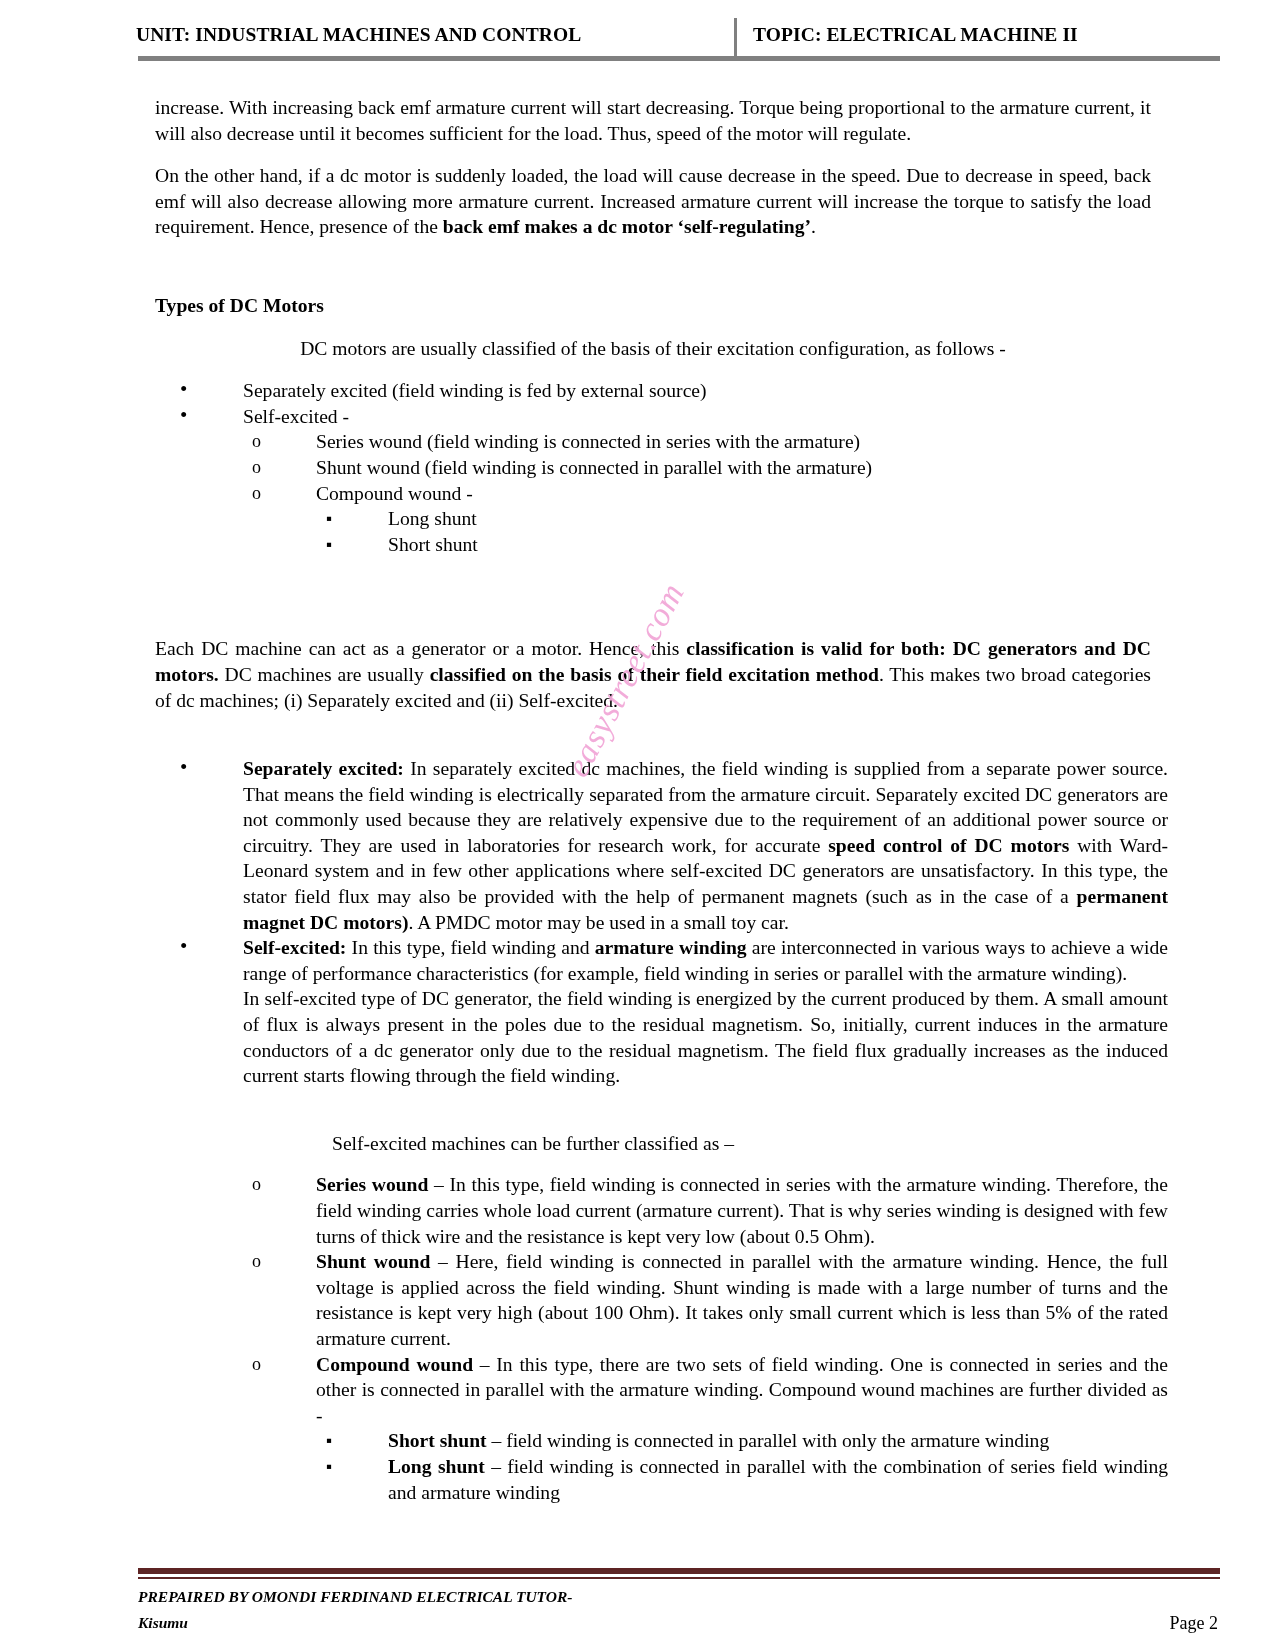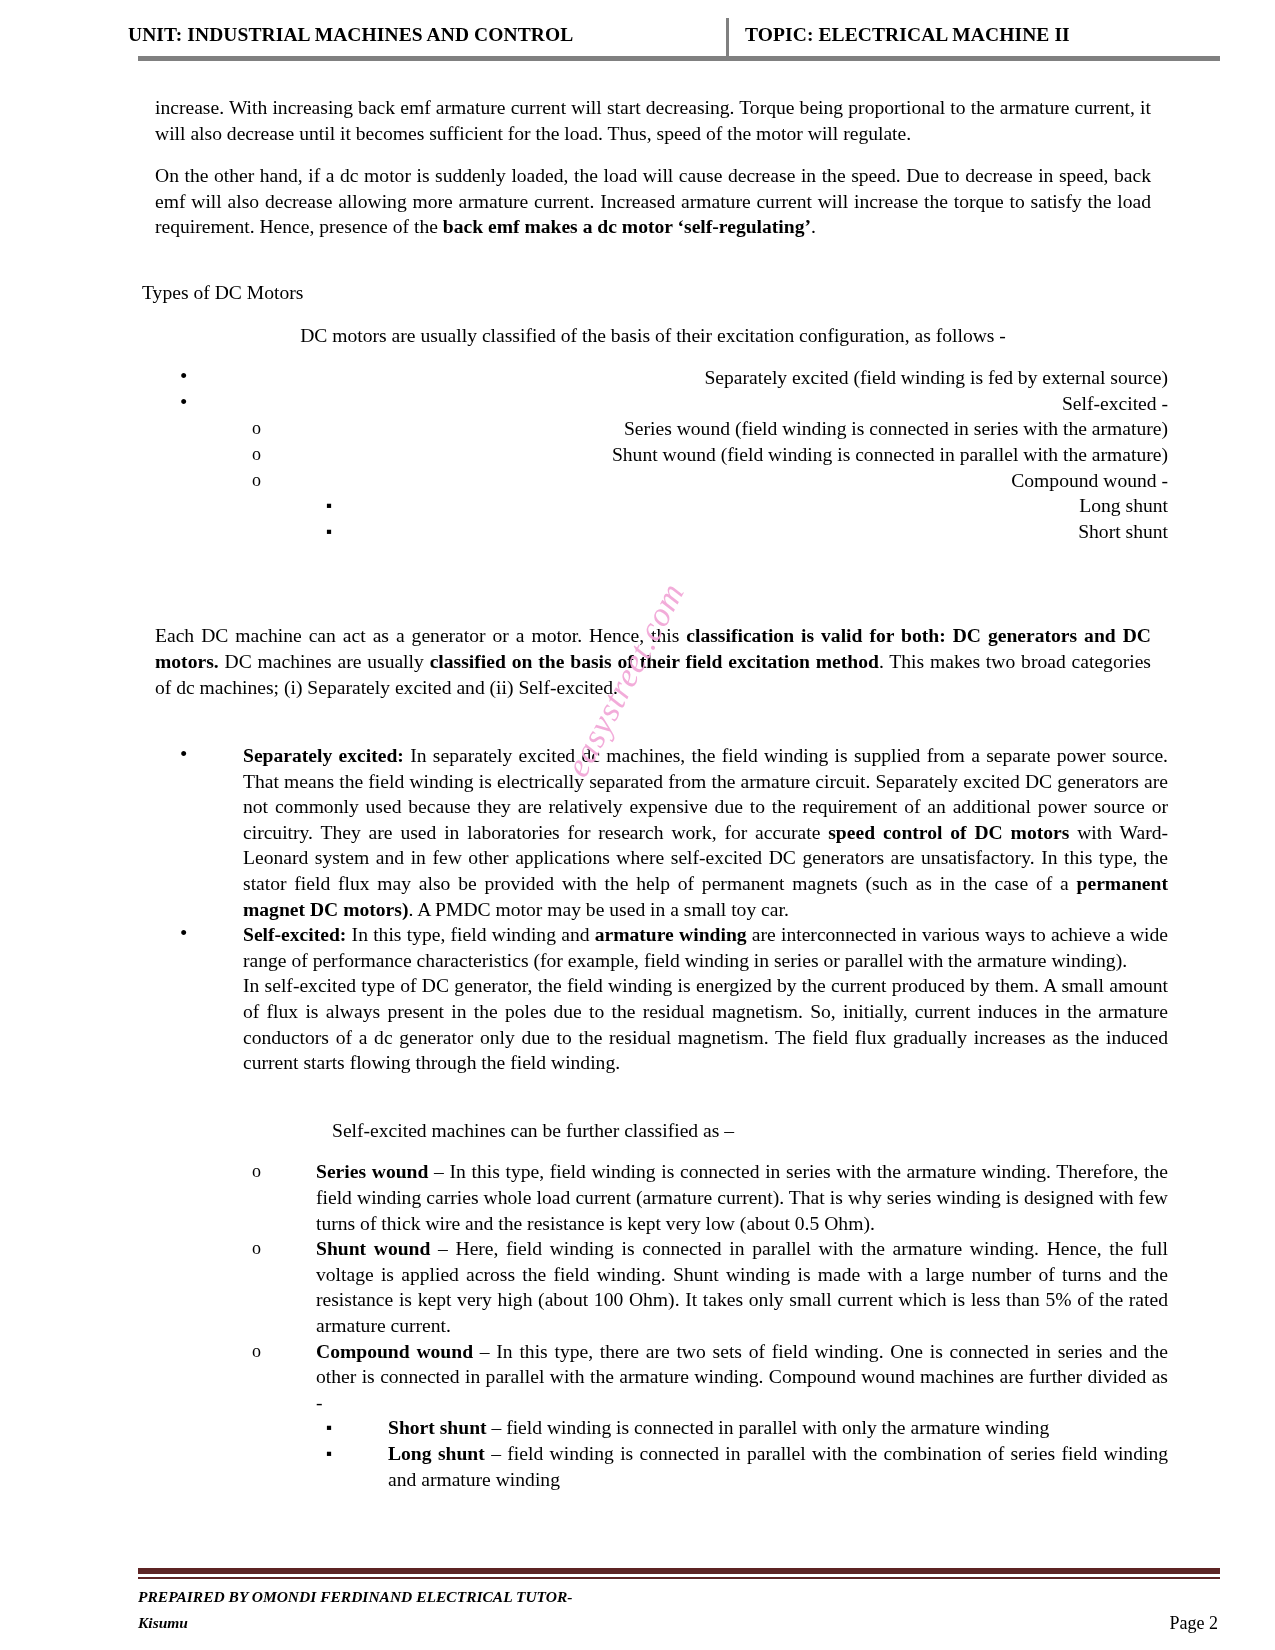--- a/index.html
+++ b/index.html
@@ -17,21 +17,21 @@
 
   .page {
     position: absolute;
     inset: 0;
     padding: 0;
   }
 
   
   .header {
     position: absolute;
-    left: 124px;
+    left: 132px;
     top: 18px;
     width: 1082px;
     height: 38px;
   }
   .header-inner {
     display: flex;
     align-items: flex-start;
     height: 38px;
   }
   .header-cell {
@@ -69,43 +69,43 @@
   p.para {
     margin: 17px;
     font-size: 19.6px;
     line-height: 25.6px;
     text-align: justify;
     text-justify: inter-word;
   }
   p.para.nojust { text-align: center; }
 
   .h-sub {
-    margin: 4px;
-    font-size: 19.6px;
-    line-height: 25.6px;
-    font-weight: normal;
+    margin: 17px;
+    font-size: 19.6px;
+    line-height: 25.6px;
+    font-weight: bold;
   }
 
   .gap-sm { height: 19px; }
   .gap-md { height: 26px; }
   .gap-xl { height: 62px; }
 
   
   ul.lvl {
     margin: 0;
     padding: 0;
     list-style: none;
   }
   ul.lvl > li {
     position: relative;
     font-size: 19.6px;
     line-height: 25.6px;
     text-align: justify;
   }
-  ul.lvl > li.nojust { text-align: right; }
+  ul.lvl > li.nojust { text-align: left; }
 
   
   .l1 > li { padding-left: 105px; }
   .l1 > li::before {
     content: "\2022";
     position: absolute;
     left: 42px;
     top: -1px;
     font-size: 21px;
     line-height: 25.6px;

